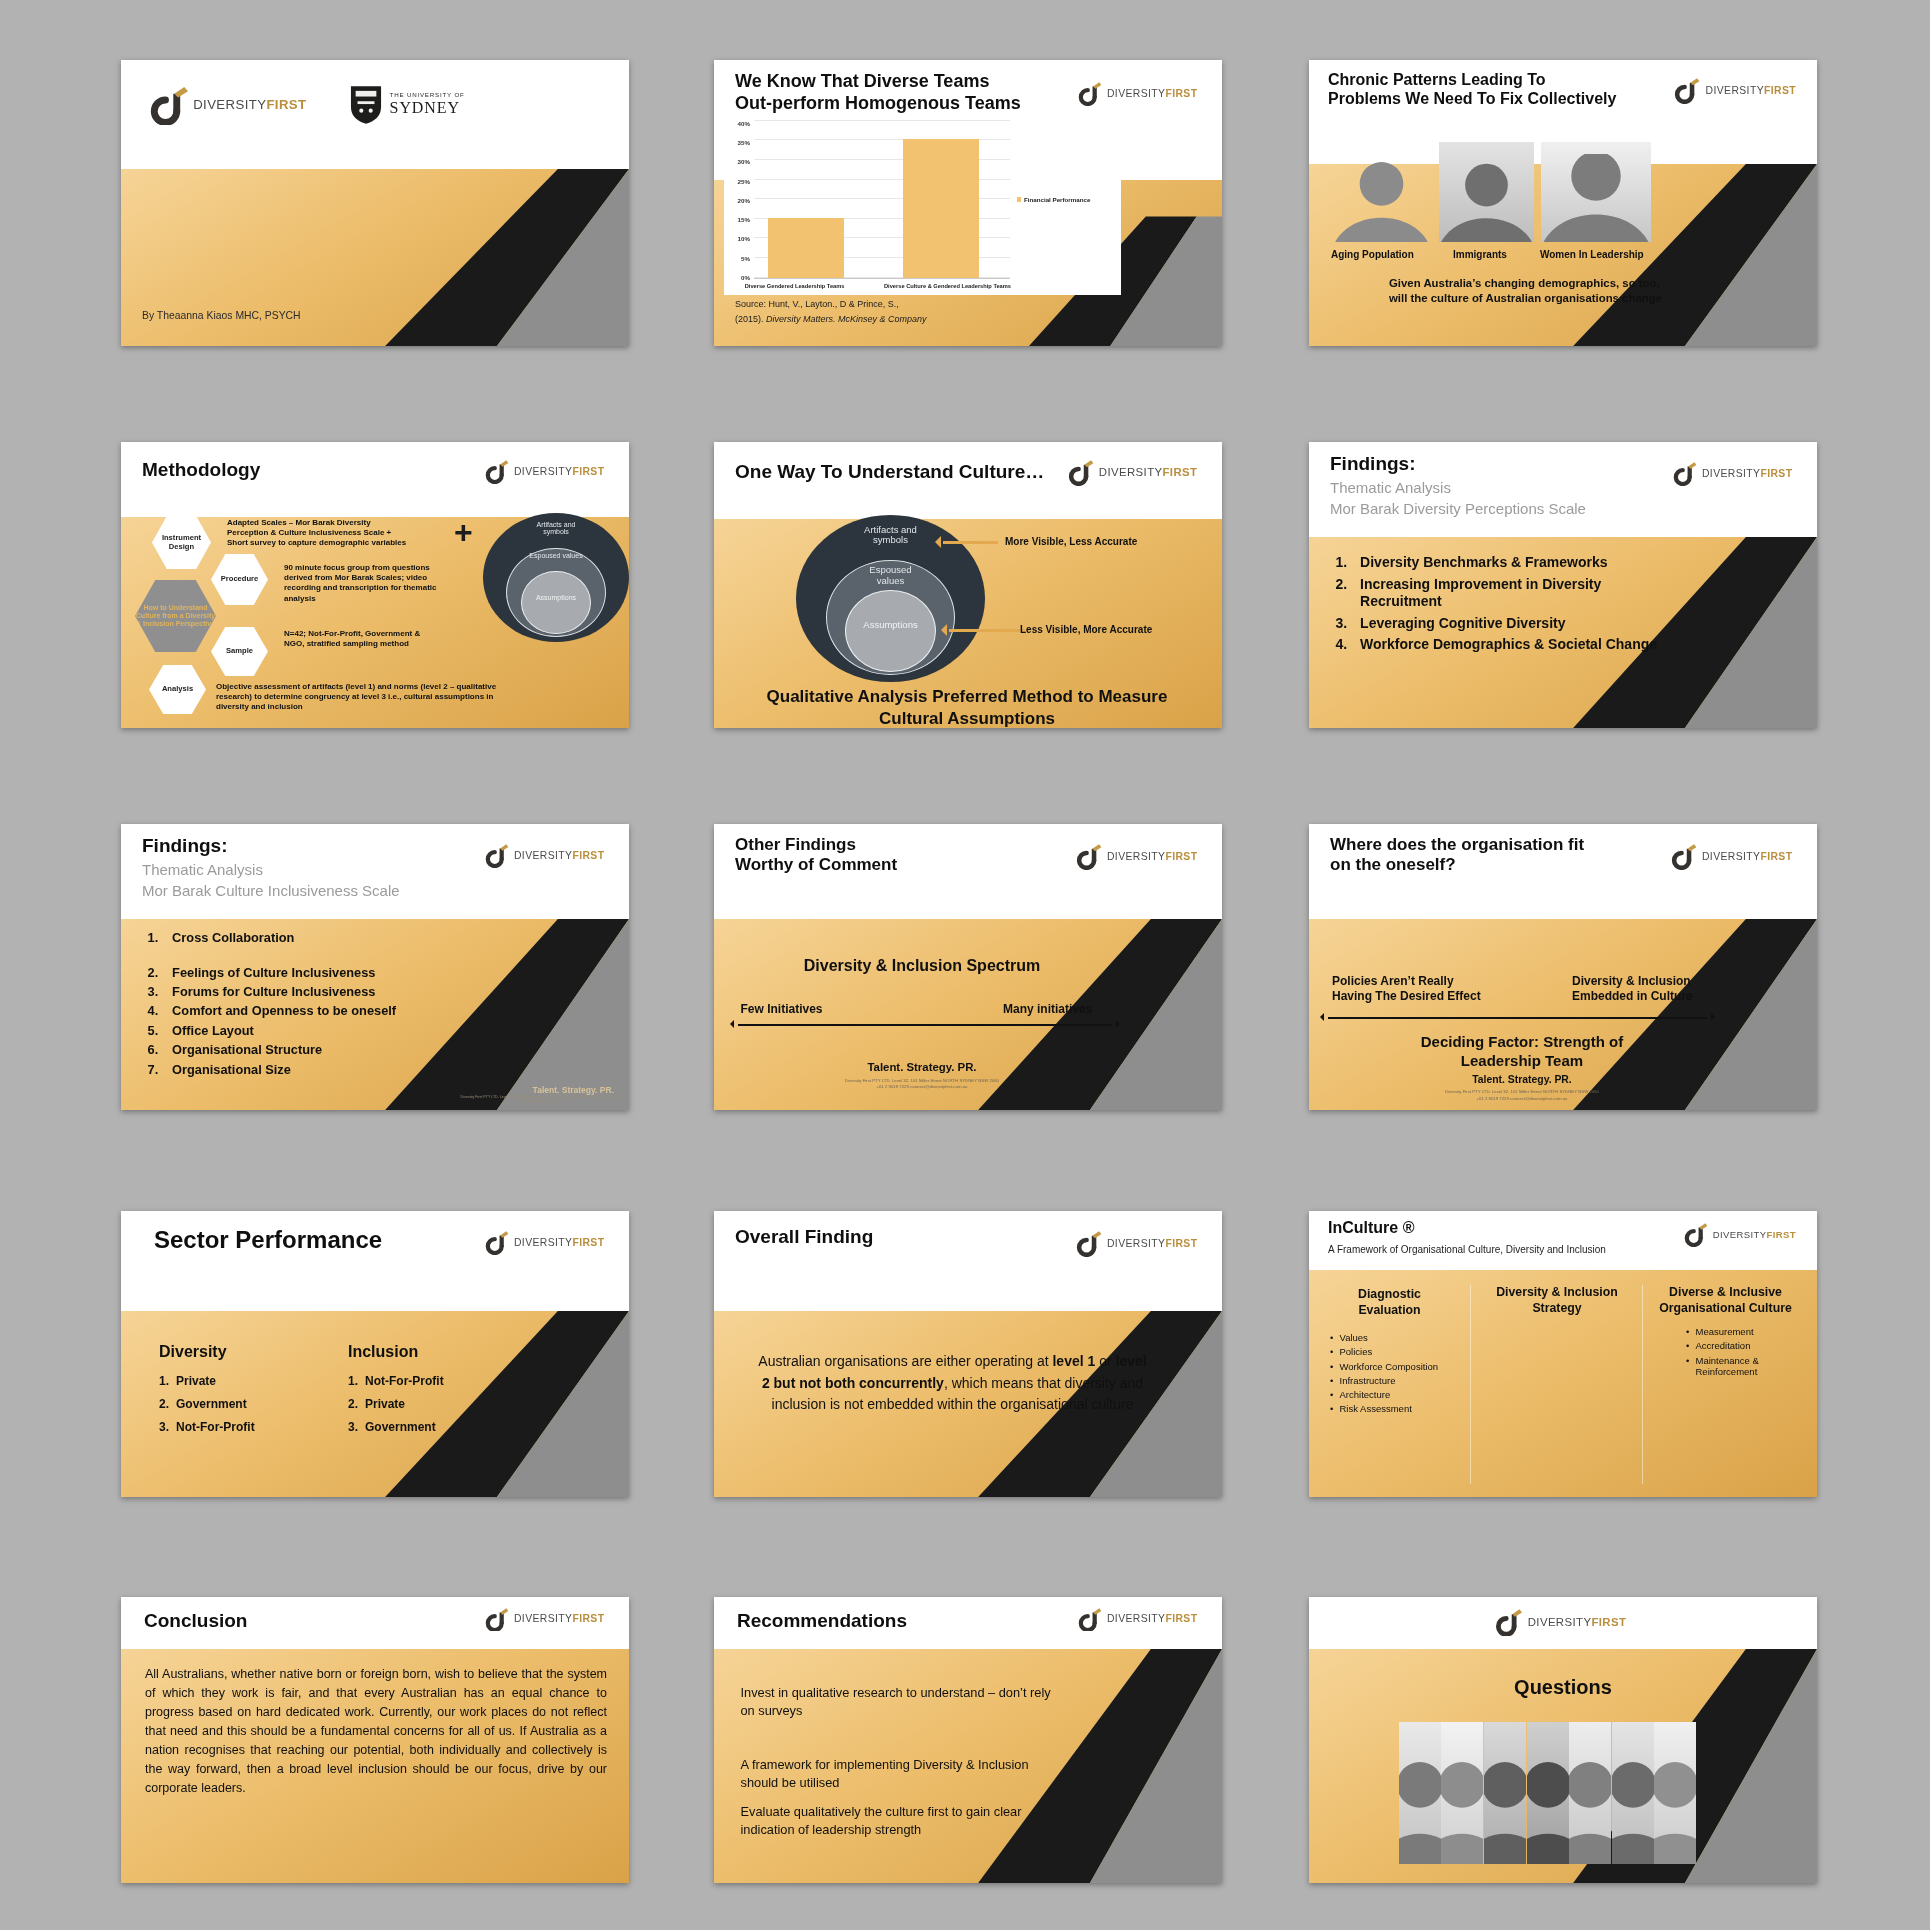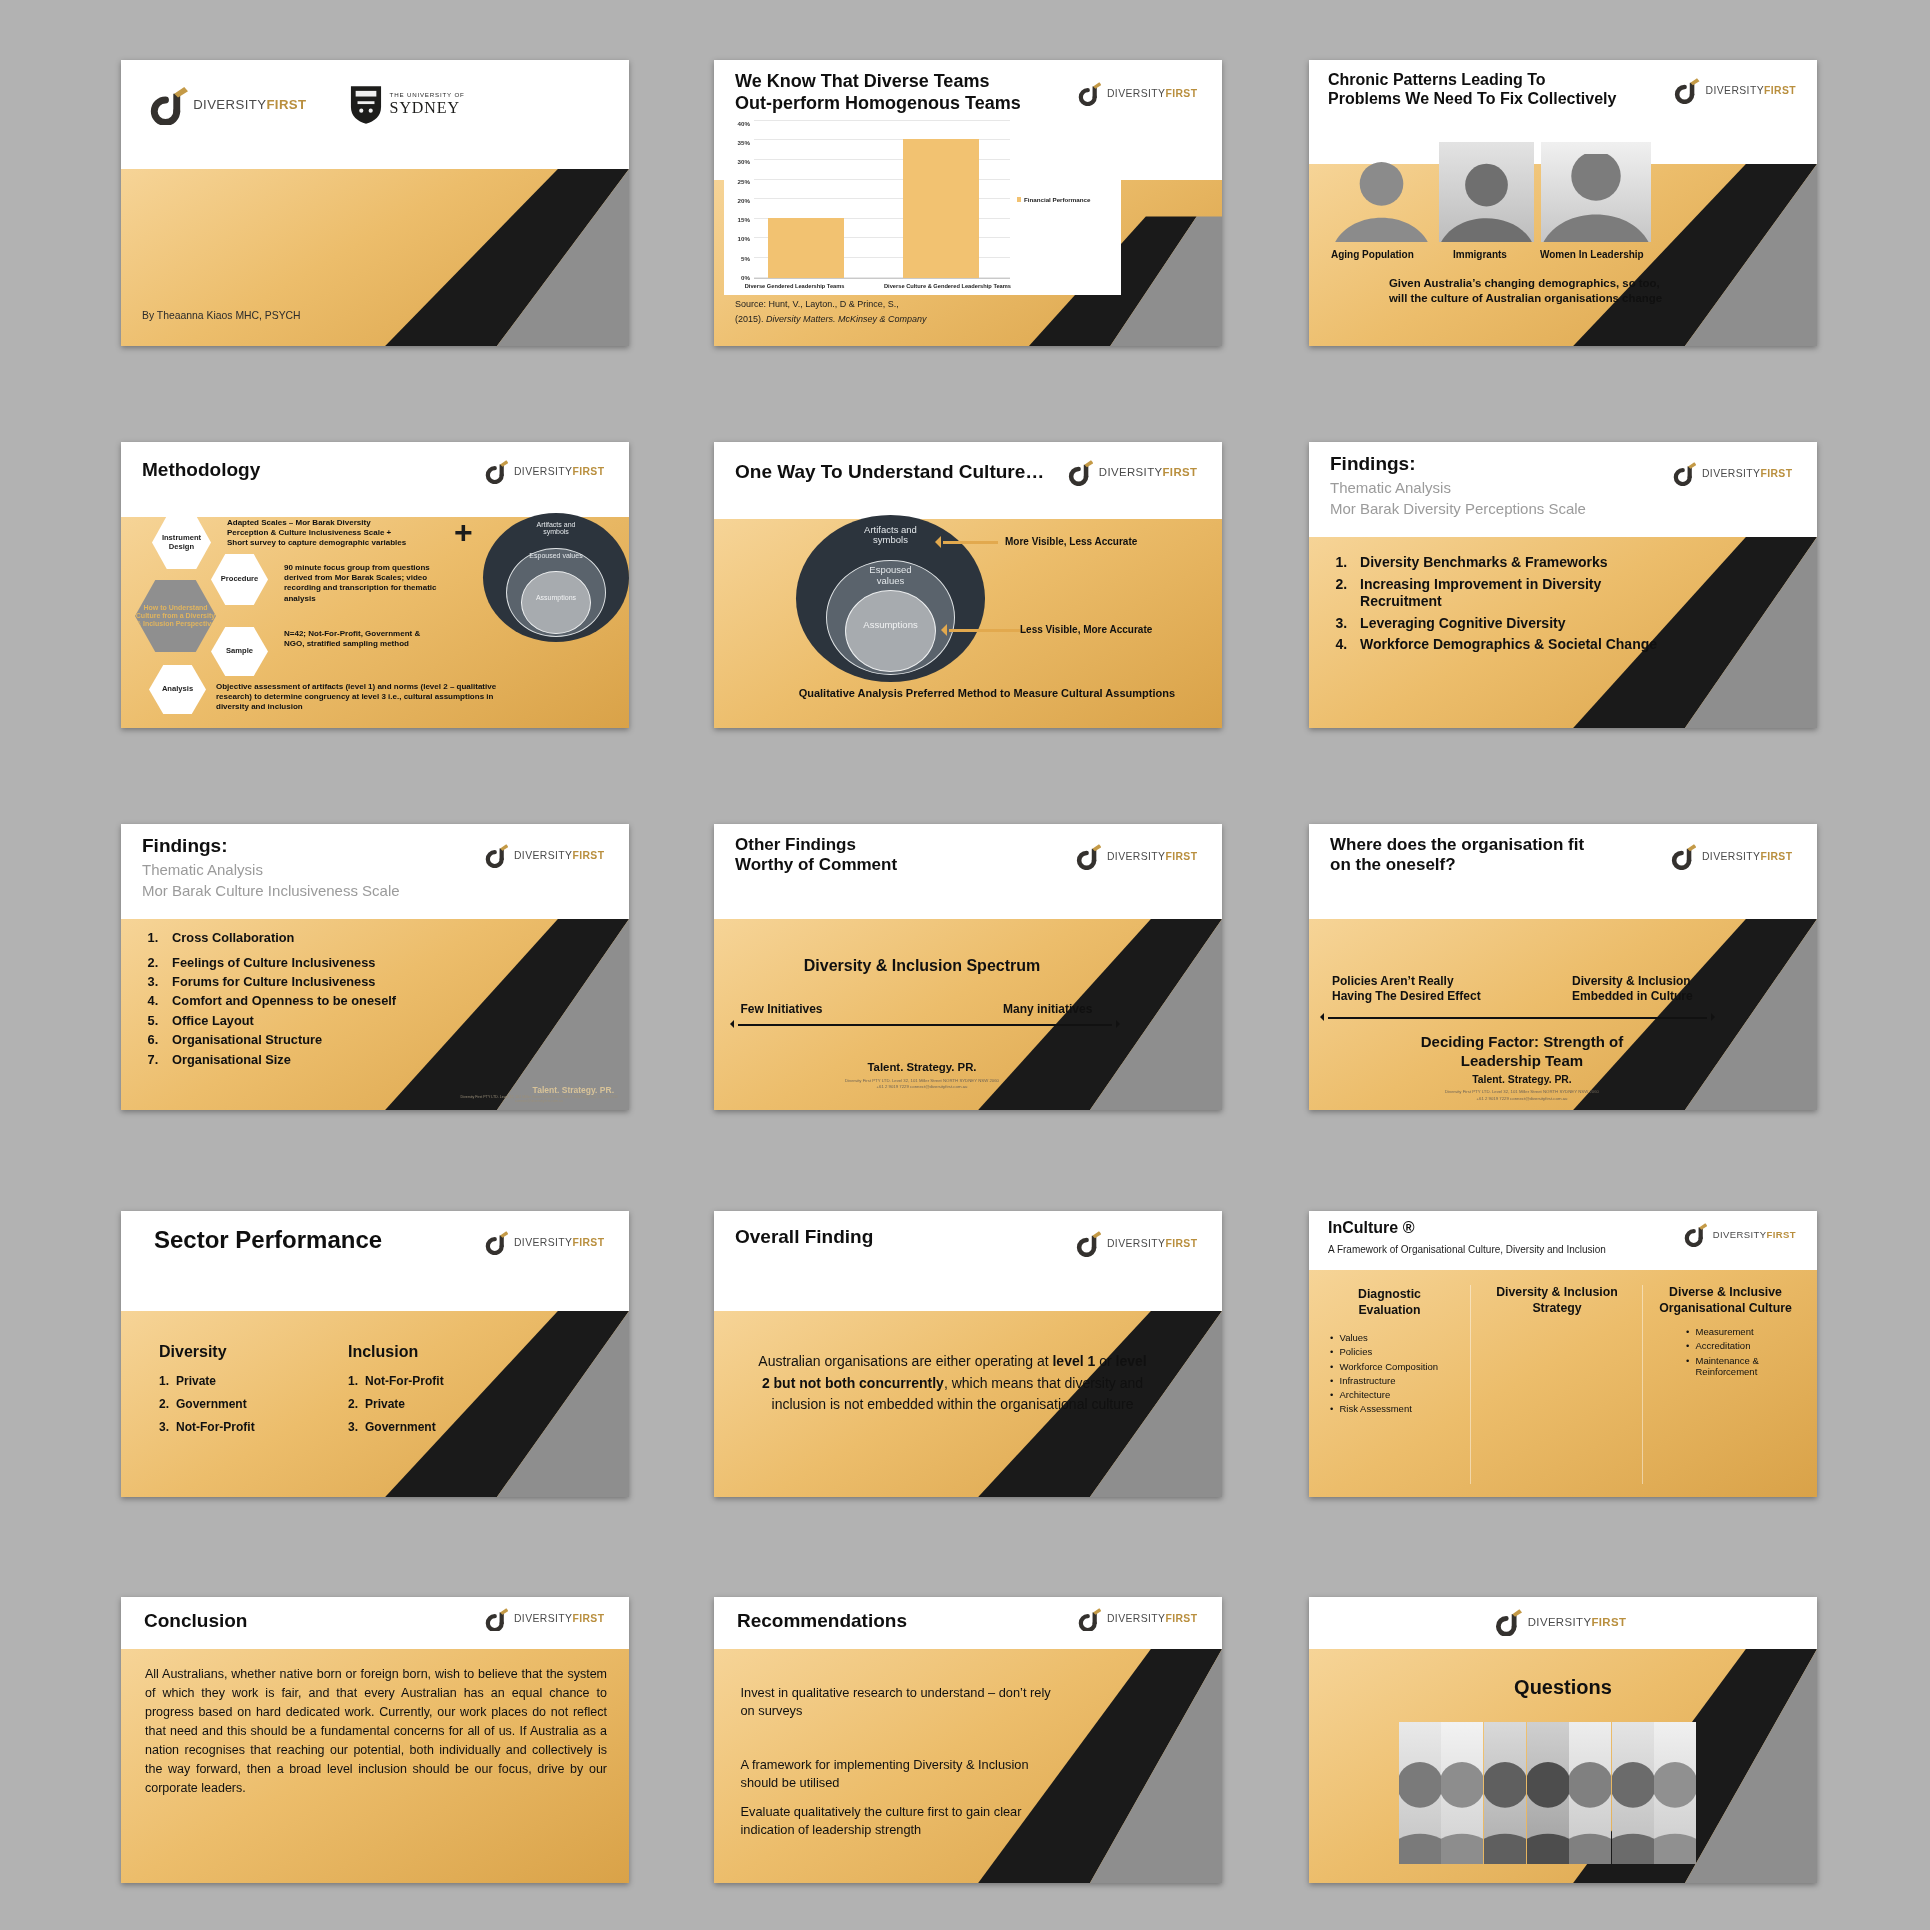--- a/index.html
+++ b/index.html
@@ -230,21 +230,21 @@
     <div class="m"></div>
     <div class="i"></div>
     <div class="lo" style="padding:0 28%">Artifacts and symbols</div>
     <div class="lm" style="padding:0 32%">Espoused values</div>
     <div class="li">Assumptions</div>
   </div>
   <div class="gold-arrow" style="left:229px;top:99px;width:55px"></div>
   <div class="sb" style="left:291px;top:94px;font-size:10px">More Visible, Less Accurate</div>
   <div class="gold-arrow" style="left:235px;top:187px;width:76px"></div>
   <div class="sb" style="left:306px;top:182px;font-size:10px">Less Visible, More Accurate</div>
-  <div class="sb" style="left:45px;top:244px;width:416px;font-size:11px;text-align:right">Qualitative Analysis Preferred Method to Measure Cultural Assumptions</div>
+  <div class="sb" style="left:45px;top:244px;width:416px;font-size:17px;text-align:center">Qualitative Analysis Preferred Method to Measure Cultural Assumptions</div>
 </div>
 
 <div class="slide" style="left:1309px;top:442px">
   <div class="band" style="top:95px">
     <div class="tri-b"></div>
     <div class="tri-g"></div>
   </div>
   <div class="h1" style="left:21px;top:11.4px;font-size:19px">Findings:</div>
   <div class="sub" style="left:21px;top:36px;font-size:15px">Thematic Analysis</div>
   <div class="sub" style="left:21px;top:57px;font-size:15px">Mor Barak Diversity Perceptions Scale</div>
@@ -274,21 +274,21 @@
   <div class="sub" style="left:21px;top:57px;font-size:15px">Mor Barak Culture Inclusiveness Scale</div>
   <div class="df" style="right:24.6px;top:19px">
     <svg width="24.6" height="24.6" viewBox="0 0 64 64">
       <path d="M46 42 A18 18 0 1 1 28 24" fill="none" stroke="#34312e" stroke-width="11" stroke-linecap="round"></path>
       <rect x="40.5" y="14" width="11" height="30" fill="#34312e"></rect>
       <path d="M42 14 L58 3 L64 10 L48 20 Z" fill="#c49a47"></path>
     </svg>
     <span class="w" style="font-size:10.4px"><span>DIVERSITY</span><b>FIRST</b></span>
   </div>
   <ol class="plist" style="left:26.5px;top:106px;width:322px;font-size:12.8px">
-    <li style="margin-bottom:9px">Cross Collaboration</li>
+    <li style="margin-bottom:19px">Cross Collaboration</li>
     <li style="margin-bottom:3.8px">Feelings of Culture Inclusiveness</li>
     <li style="margin-bottom:3.8px">Forums for Culture Inclusiveness</li>
     <li style="margin-bottom:3.8px">Comfort and Openness to be oneself</li>
     <li style="margin-bottom:3.8px">Office Layout</li>
     <li style="margin-bottom:3.8px">Organisational Structure</li>
     <li>Organisational Size</li>
   </ol>
   <div class="tag" style="right:15px;bottom:15px;font-size:8.5px;color:#d8c398;text-align:right">Talent. Strategy. PR.</div>
   <div class="fine" style="right:9.5px;bottom:5.7px;width:161px;color:#9a8f7a;font-size:3.6px">Diversity First PTY LTD. Level 32, 101 Miller Street NORTH SYDNEY NSW 2060 +61 2 9019 7229 connect@diversityfirst.com.au</div>
 </div>

